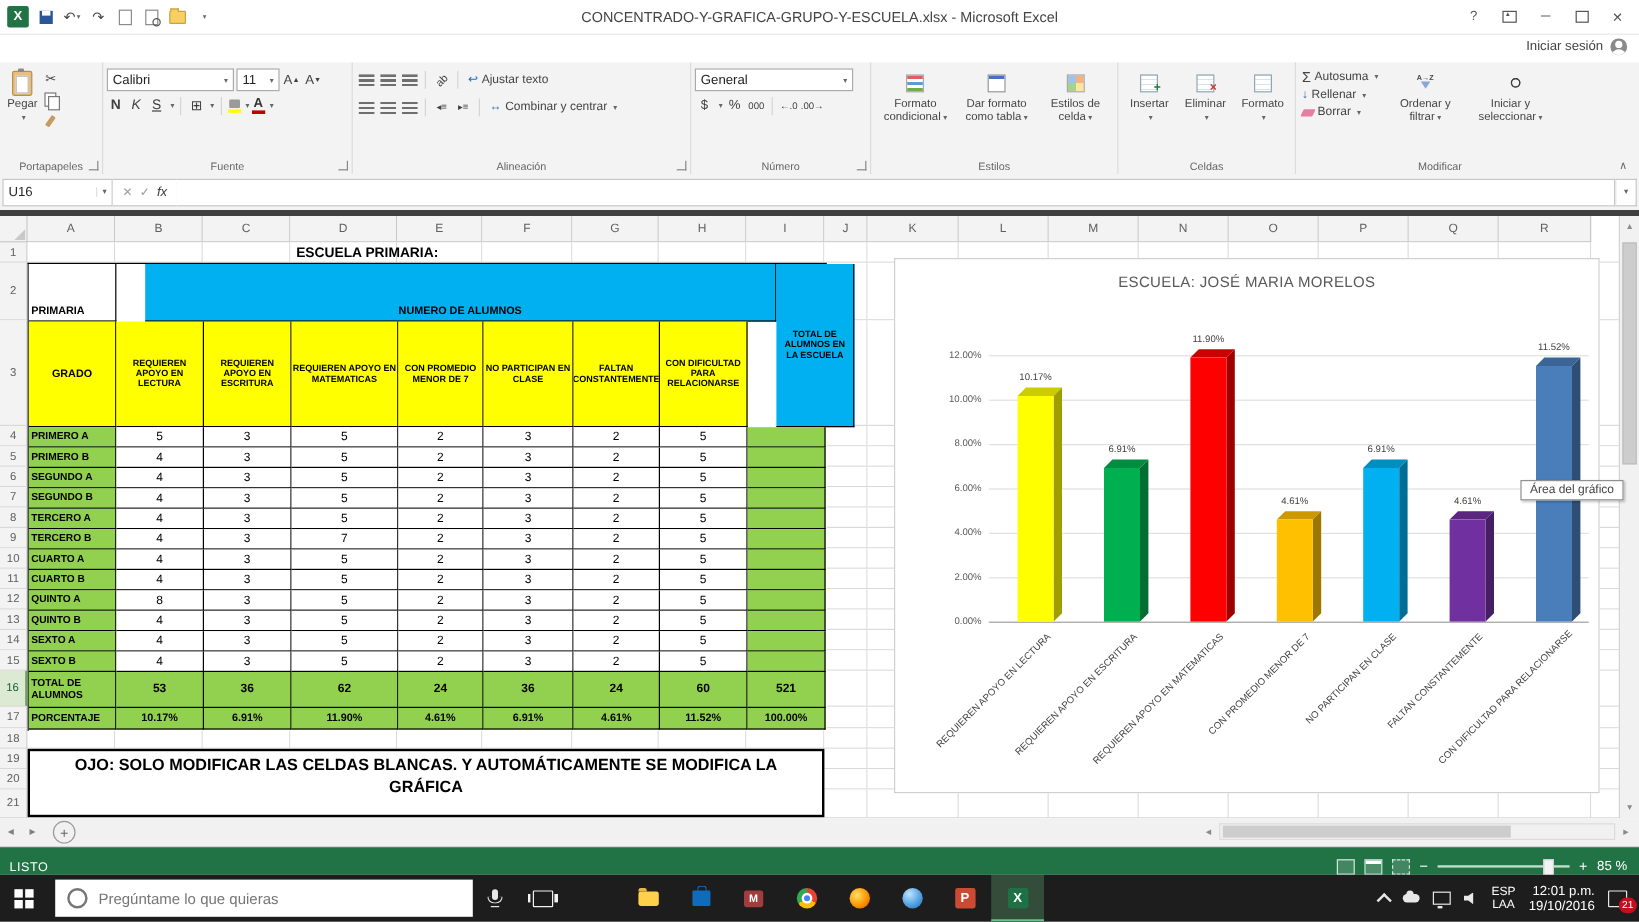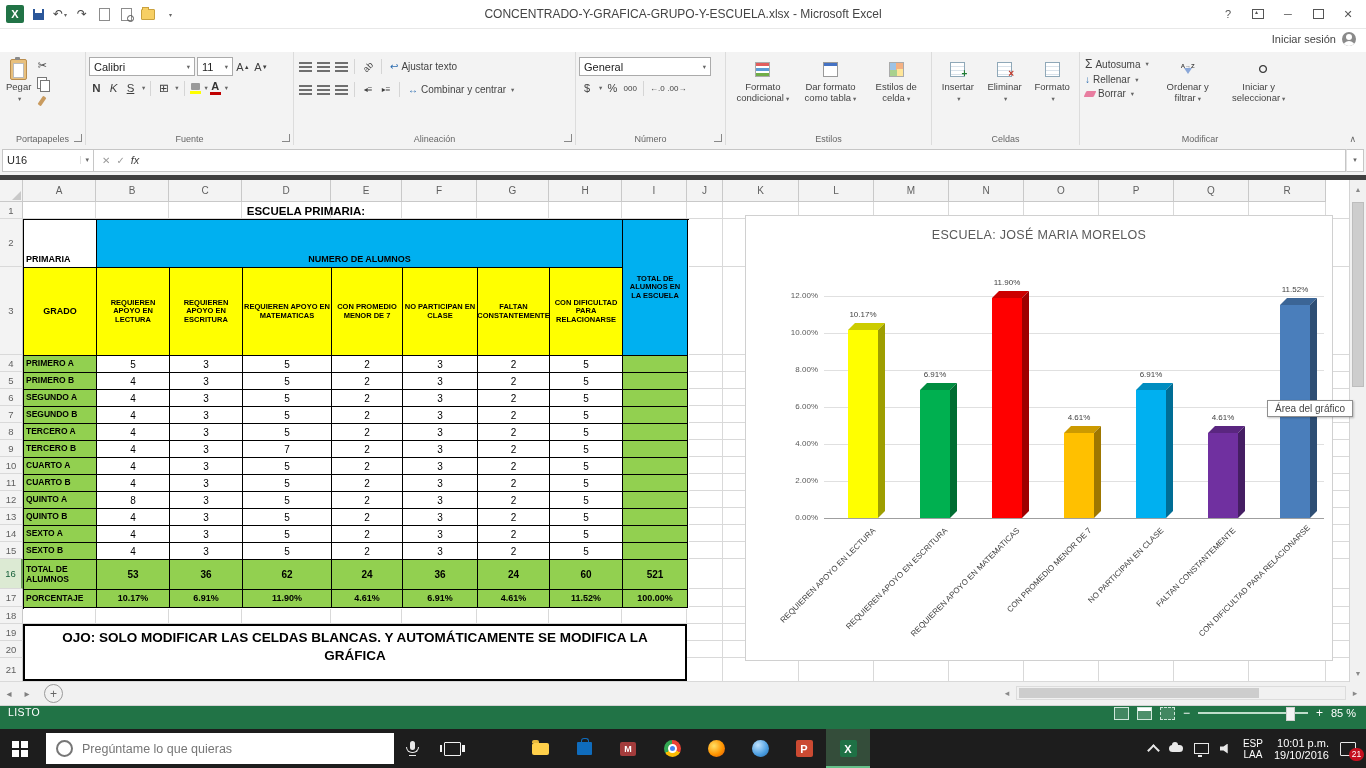--- a/index.html
+++ b/index.html
@@ -116,21 +116,21 @@
   .gcell{background:#fff;border-right:1px solid #d9d9d9;border-bottom:1px solid #d9d9d9;box-sizing:border-box;}
   .gcell.fill{flex:1;border-right:none;}
   .sheettitle{position:absolute;left:96px;top:22px;width:420px;height:17px;display:flex;align-items:center;justify-content:center;
     font-weight:bold;font-size:11.5px;color:#000;}
   #xtable{position:absolute;left:23px;top:39px;width:665px;height:389px;border-top:1px solid #000;border-left:1px solid #000;background:#fff;}
   .tcell{position:absolute;display:flex;align-items:center;justify-content:center;box-sizing:border-box;
     border-right:1px solid #000;border-bottom:1px solid #000;overflow:hidden;line-height:1.1;text-align:center;color:#000;}
   .tcell.left{justify-content:flex-start;text-align:left;padding-left:2px;}
   .tcell.vbot{align-items:flex-end;padding-bottom:2px;}
   .bold{font-weight:bold;}
-  .bcyan{background:#00b0f0;}
+  .bcyan{background:#00b0f0;margin-left:24px;}
   .byellow{background:#ffff00;}
   .bgreen{background:#92d050;}
   .bwhite{background:#fff;}
   .tiny{font-size:7.5px;padding:0 1px;}
   .sm{font-size:9px;}
   .grd{font-size:8.5px;}
   .val{font-size:10px;}
   .pct{font-size:9px;}
   .notebox{position:absolute;left:23px;top:444px;width:664px;height:57px;border:2px solid #000;background:#fff;box-sizing:border-box;}
   .notetext{padding:3px 6px 0 6px;font-weight:bold;font-size:13.5px;text-align:center;line-height:1.3;color:#000;}
@@ -158,21 +158,21 @@
   .tnav{width:18px;text-align:center;font-size:10px;color:#808080;}
   #sheettabs{display:flex;height:24px;margin-left:4px;}
   .stab{padding:0 12px;line-height:23px;font-size:11px;color:#444;border-right:1px solid #d4d4d4;}
   .stab.active{background:#fff;color:#217346;font-weight:bold;border:1px solid #d4d4d4;border-top:none;}
   .addsheet{width:17px;height:17px;margin-left:8px;border:1px solid #9a9a9a;border-radius:50%;display:flex;align-items:center;justify-content:center;font-size:12px;color:#666;}
   .hscroll{position:absolute;right:4px;top:4px;display:flex;align-items:center;gap:2px;}
   .harr{font-size:9px;color:#8a8a8a;width:14px;text-align:center;}
   .htrack{width:330px;height:14px;background:#f1f1f1;border:1px solid #dcdcdc;position:relative;box-sizing:border-box;}
   .hthumb{position:absolute;left:2px;top:1px;width:240px;height:10px;background:#cdcdcd;}
   
-  #statusbar{position:absolute;left:0;top:706px;width:100%;height:23px;background:#217346;display:flex;align-items:flex-start;justify-content:space-between;color:#fff;}
+  #statusbar{position:absolute;left:0;top:706px;width:100%;height:23px;background:#217346;display:flex;align-items:flex-end;justify-content:space-between;color:#fff;}
   .smode{font-size:10.5px;padding-left:8px;letter-spacing:.4px;}
   .sright{display:flex;align-items:center;gap:8px;padding-right:10px;}
   .sb-ic{width:13px;height:11px;border:1px solid #cfe7db;background:rgba(255,255,255,.15);}
   .sb-ic.v2{background:linear-gradient(180deg,#fff 0 3px,rgba(255,255,255,.2) 3px);}
   .sb-ic.v3{border-style:dashed;}
   .zminus,.zplus{font-size:12px;}
   .ztrack{width:110px;height:2px;background:#bfddcb;position:relative;}
   .zthumb{position:absolute;left:80%;top:-5px;width:7px;height:12px;background:#f3f3f3;border:1px solid #d0d0d0;}
   .zpct{font-size:11px;}
   
@@ -1283,21 +1283,21 @@
           <div class="tric ic-chevron-up"></div>
           <div class="tric ic-cloud"></div>
           <div class="tric ic-display"></div>
           <div class="tric ic-volume-muted"></div>
         </div>
       <div class="tray-lang">
         <div>ESP</div>
         <div>LAA</div>
       </div>
       <div class="tray-clock">
-        <div>10:01 p.m.</div>
+        <div>12:01 p.m.</div>
         <div>19/10/2016</div>
       </div>
       <div class="tray-notif">
         <div class="notif-box"></div>
         <span class="notif-badge">21</span>
       </div>
     </div>
   </div>
 
 </div>

